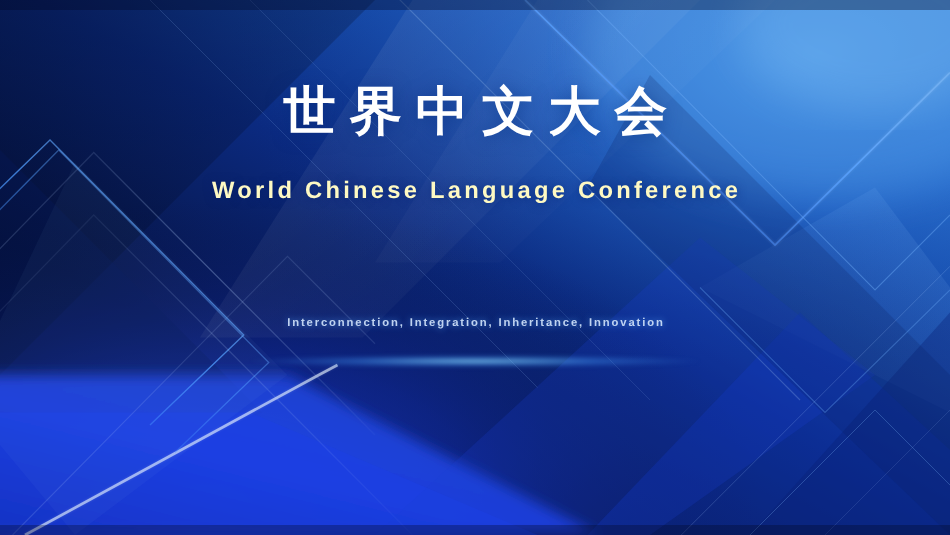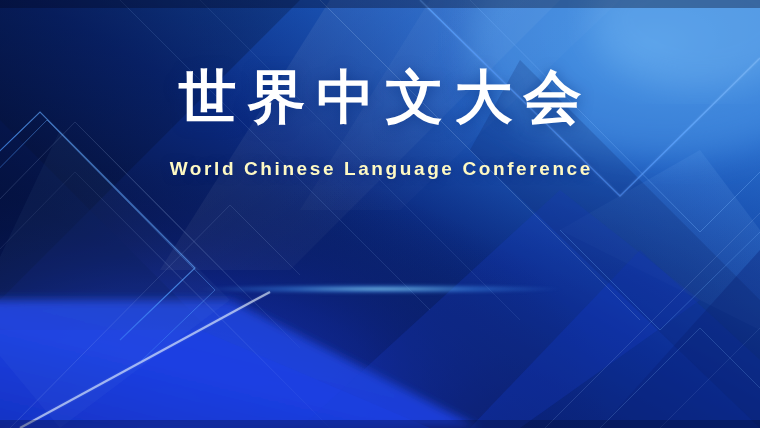--- a/index.html
+++ b/index.html
@@ -26,21 +26,21 @@
   
   #content {
     position: absolute;
     inset: 0;
     display: flex;
     flex-direction: column;
     align-items: center;
   }
   .title {
     margin-top: 68px;
-    font-size: 58px;
+    font-size: 42px;
     line-height: 1;
     font-weight: bold;
     color: #ffffff;
     letter-spacing: 11px;
     text-indent: 11px;
     white-space: nowrap;
     text-shadow: 0 2px 14px rgba(0,40,120,0.55);
   }
   .subtitle {
     margin-top: 32px;
@@ -228,16 +228,17 @@
   </div>
 
   <div id="content">
 
     <div class="title">世界中文大会</div>
 
     <div class="subtitle">World Chinese Language Conference</div>
 
     <div class="tagline-block">
       <div class="tag-glow"></div>
+      <div class="tagline-en">Interconnection, Integration, Inheritance, Innovation</div>
     </div>
 
   </div>
 </div>
 
 </body></html>

